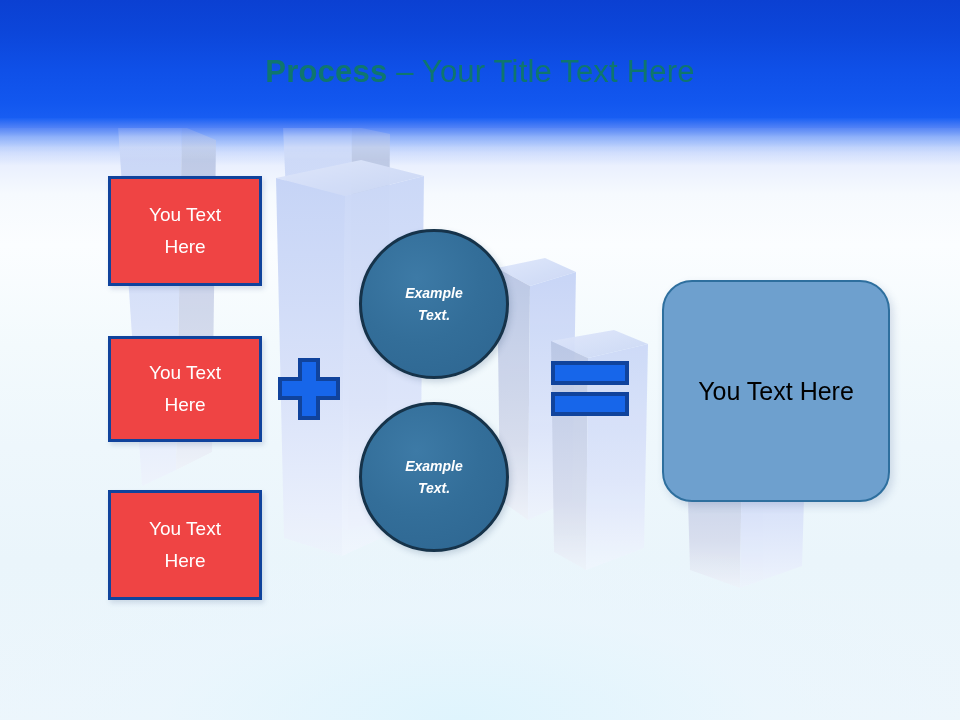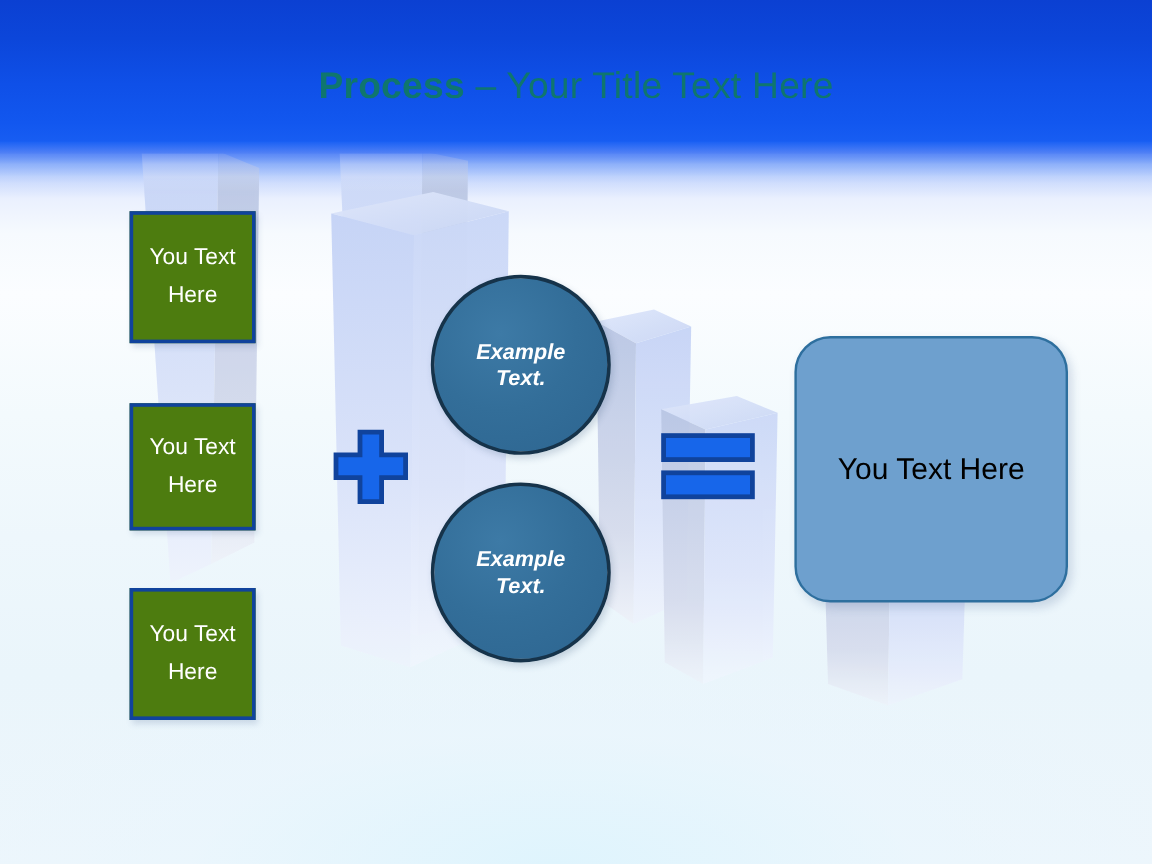--- a/index.html
+++ b/index.html
@@ -95,22 +95,22 @@
     line-height: 38px;
     letter-spacing: 0.2px;
     white-space: nowrap;
   }
   .slide-title .t-strong { font-weight: bold; }
   .slide-title .t-rest   { font-weight: normal; }
 
   
   .in-box {
     position: absolute;
-    width: 105px;
-    background: #4d7c0f;
+    width: 154px;
+    background: #ef4444;
     border: 3px solid #10439c;
     box-sizing: border-box;
     color: #ffffff;
     font-size: 19px;
     line-height: 32px;
     text-align: center;
     display: flex;
     align-items: center;
     justify-content: center;
     box-shadow: 2px 3px 5px rgba(60,90,140,0.18);
@@ -143,21 +143,21 @@
     height: 150px;
     border-radius: 50%;
     background: radial-gradient(circle at 38% 32%, #3d7aa6 0%, #336e99 48%, #2d6590 100%);
     border: 3px solid #16334a;
     box-sizing: border-box;
     display: flex;
     align-items: center;
     justify-content: center;
     text-align: center;
     color: #ffffff;
-    font-size: 18px;
+    font-size: 14px;
     line-height: 22px;
     font-weight: bold;
     font-style: italic;
     box-shadow: 2px 3px 6px rgba(50,80,120,0.22);
   }
   .circ-1 { left: 359px; top: 229px; }
   .circ-2 { left: 359px; top: 402px; }
   .circ span { display: block; }
 
   

